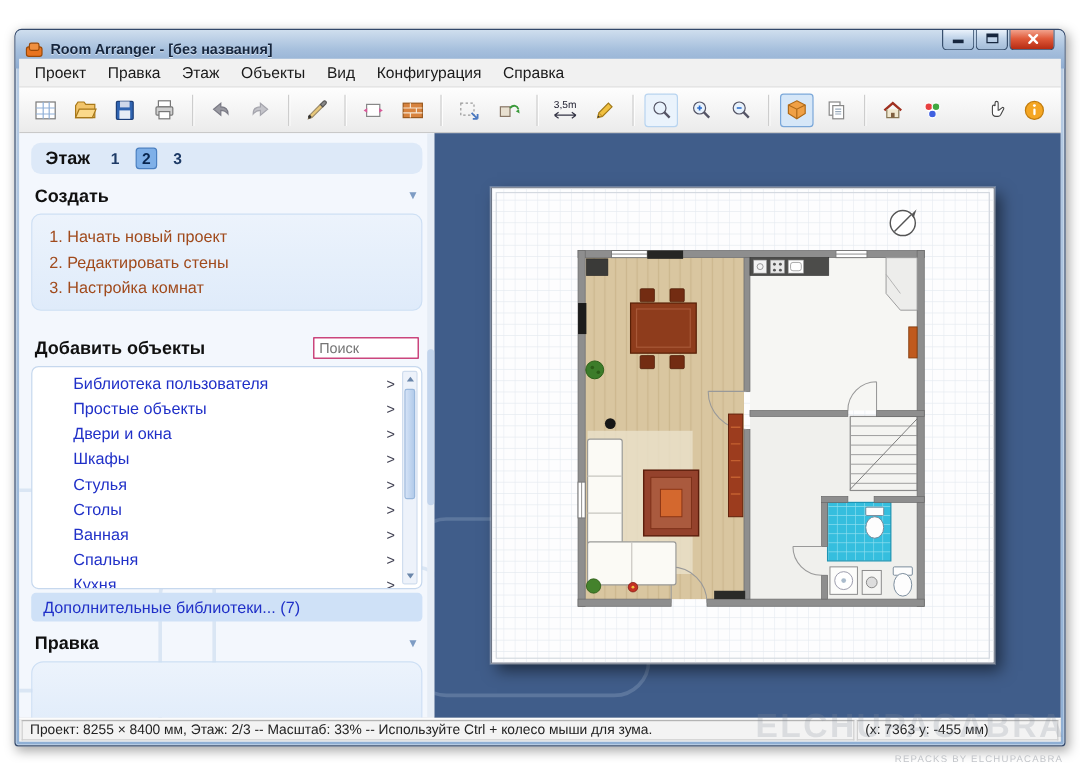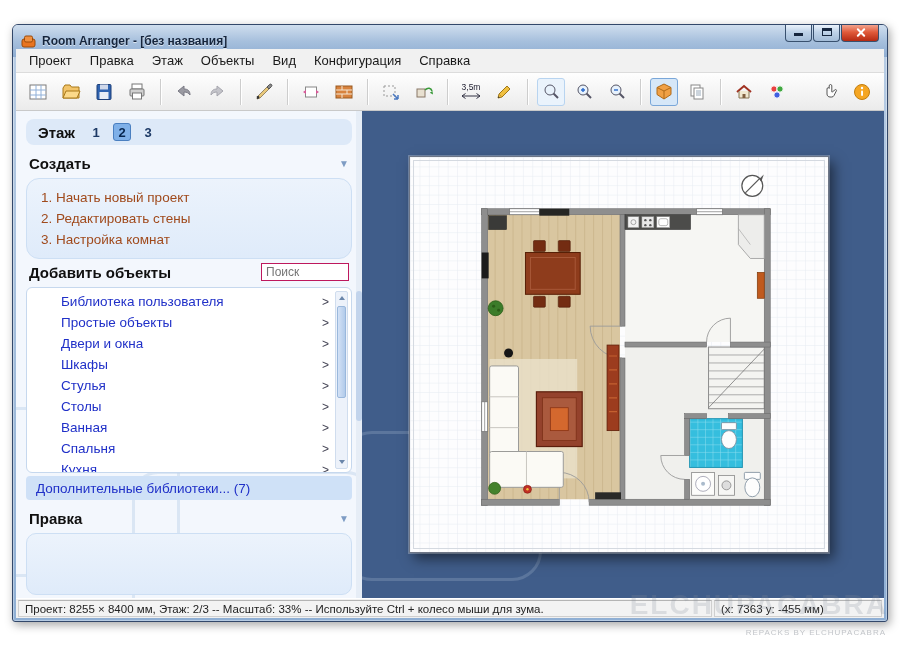--- a/index.html
+++ b/index.html
@@ -45,24 +45,24 @@
   .sidebar > * { position:relative; z-index:1;gap:40px; }
   .ghost { position:absolute; border:3px solid rgba(188,208,232,.45); border-radius:26px; pointer-events:none; z-index:0; }
   .floor-row { height:26px; background:#dde9f8; border-radius:8px; display:flex; align-items:center; gap:12px; padding:0 12px; }
   .floor-label { font-size:15px; font-weight:bold; color:#101010; }
   .floor-btns { display:flex; gap:8px; }
   .floor-btn { width:18px; height:18px; display:flex; align-items:center; justify-content:center; font-size:13px; font-weight:bold; color:#1d3least; color:#1d3a66; border-radius:3px; cursor:pointer; }
   .floor-btn.active { background:#7fb0e8; border:1px solid #4a7fc0; color:#08264f; }
   .sec-header { display:flex; align-items:center; justify-content:space-between; margin:10px 3px 6px 3px; }
   .sec-title { font-size:15px; font-weight:bold; color:#101010; }
   .collapse { font-size:10px; color:#7e9cc4; cursor:pointer; }
-  .panel { background:linear-gradient(#ecf3fc,#dfebfa); border:1px solid #cddff4; border-radius:13px; }
+  .panel { background:linear-gradient(#ecf3fc,#dfebfa); border:1px solid #cddff4; border-radius:8px; }
   .create-panel { padding:8px 14px; }
   .create-link { font-size:13.5px; color:#a04a1c; padding:3px 0; cursor:pointer; }
-  .objects-header { margin-top:4px; }
+  .objects-header { margin-top:22px; }
   .search { width:88px; height:18px; font-size:12px; font-family:"Liberation Sans",sans-serif; border:1px solid #be185d; padding:0 4px; color:#333; }
   .list-panel { position:relative; height:186px; overflow:hidden; background:#ffffff; border:1px solid #c6d8ee; border-radius:6px; padding:3px 0; margin-top:2px; }
   .obj-row { display:flex; align-items:center; justify-content:space-between; height:21px; padding:0 22px 0 10px; cursor:pointer; }
   .obj-link { font-size:13.5px; color:#2030c8;margin-left:24px; }
   .row-arrow { font-size:12px; color:#445; }
   .vscroll { position:absolute; right:3px; top:3px; bottom:3px; width:13px; background:#edf2fa; border:1px solid #d0ddee; border-radius:2px; }
   .vs-thumb { position:absolute; left:1px; right:1px; top:14px; height:92px; background:linear-gradient(90deg,#d4e2f6,#b2cbea); border:1px solid #9ab8dc; border-radius:2px; cursor:pointer; }
   .vs-arr { position:absolute; left:0; right:0; height:12px; display:flex; align-items:center; justify-content:center; cursor:pointer; }
   .vs-arr.up { top:0; } .vs-arr.down { bottom:0; }
   .tri-up { width:0; height:0; border-left:3px solid transparent; border-right:3px solid transparent; border-bottom:4px solid #6a86aa; }

